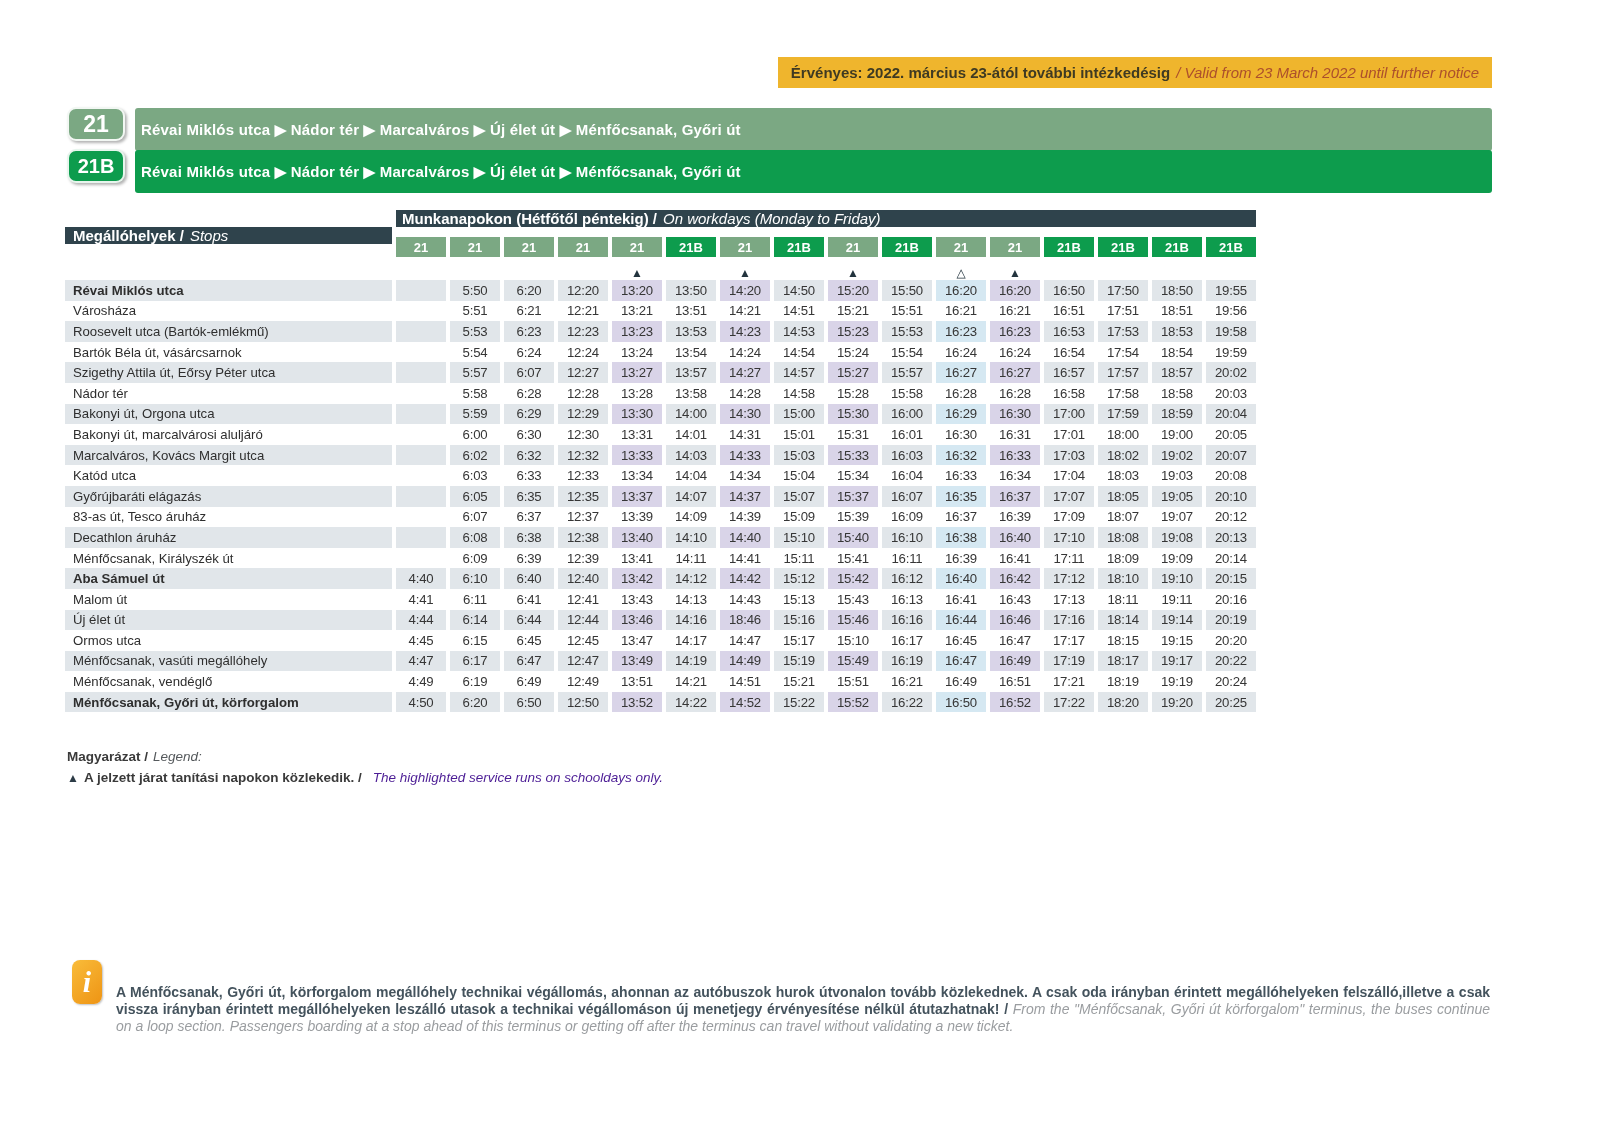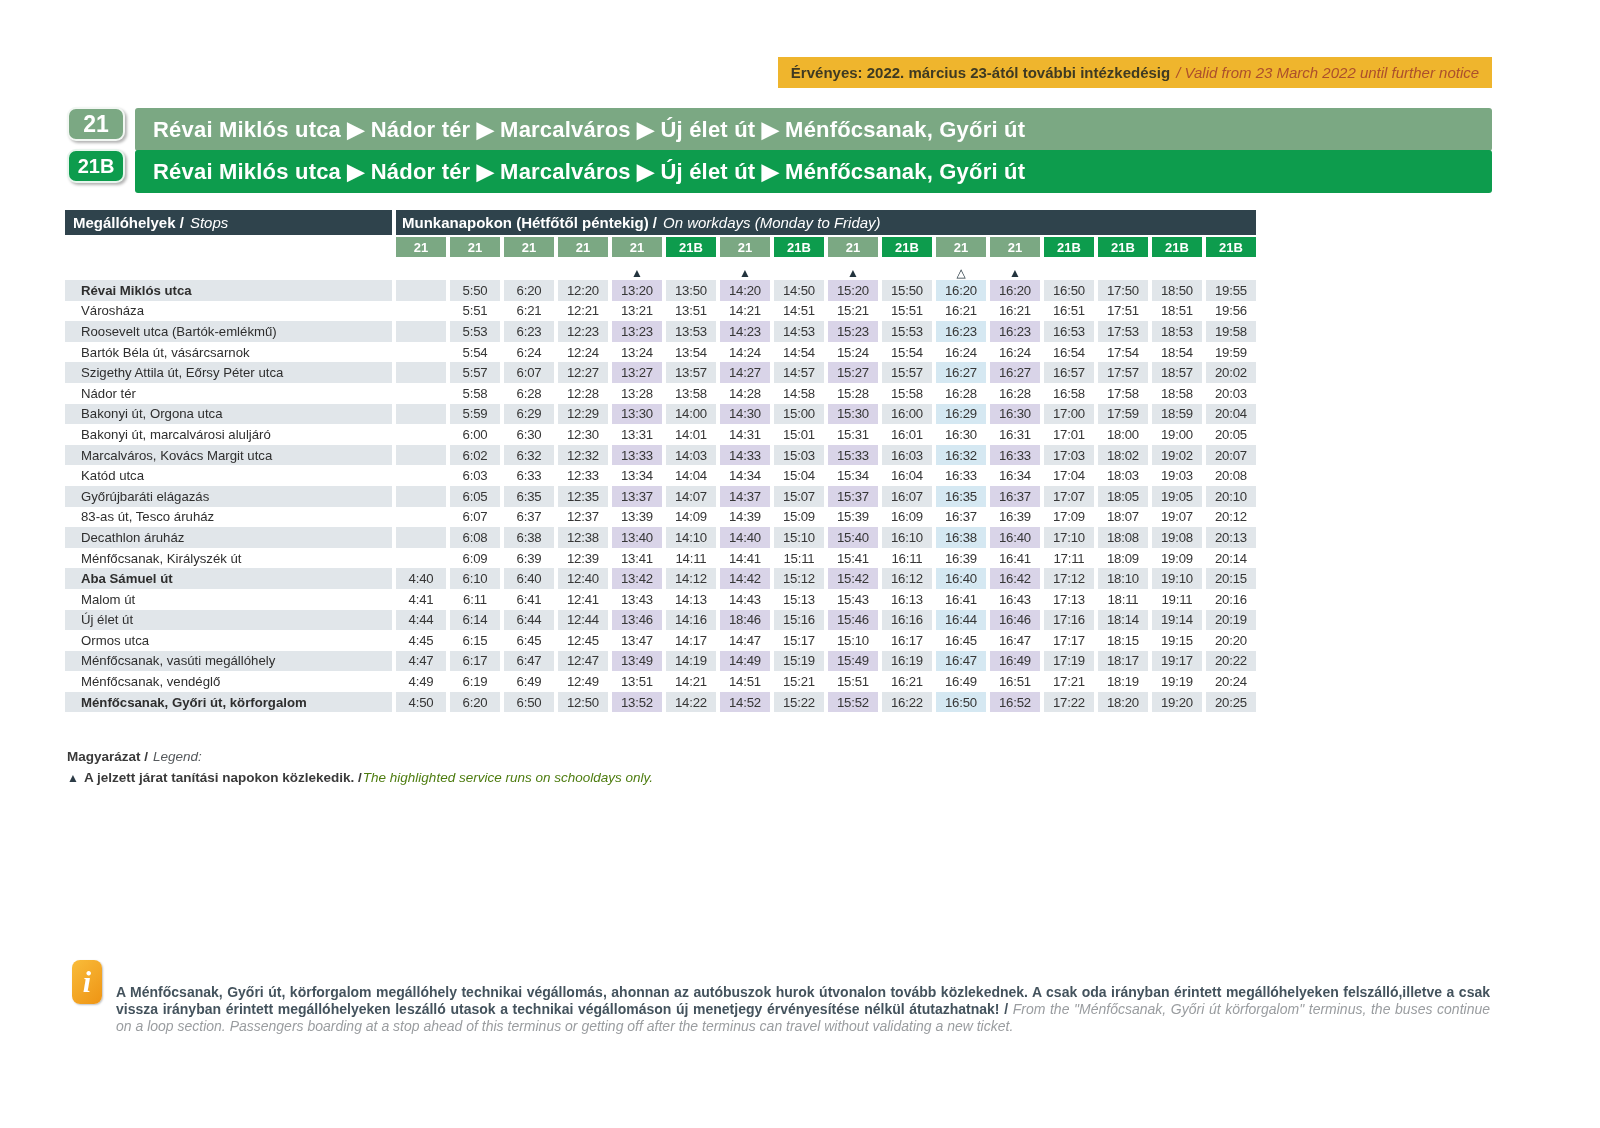--- a/index.html
+++ b/index.html
@@ -22,22 +22,22 @@
   .badge{
     position:absolute;left:67px;top:0;width:58px;height:34px;border-radius:9px;
     display:flex;align-items:center;justify-content:center;color:#fff;font-weight:bold;
     border:2px solid rgba(255,255,255,.9);box-sizing:border-box;
     box-shadow:2px 2px 3px rgba(0,0,0,.3);
   }
   .badge.b21{background:var(--c21);font-size:23px;}
   .badge.b21B{background:var(--c21B);font-size:20px;}
   .bar{
     position:absolute;left:135px;right:108px;top:1px;height:43px;border-radius:3px;
-    display:flex;align-items:center;color:#fff;font-weight:bold;font-size:22px;
-    padding-left:18px;box-sizing:border-box;letter-spacing:.2px;
+    display:flex;align-items:center;color:#fff;font-weight:bold;font-size:15px;
+    padding-left:6px;box-sizing:border-box;letter-spacing:.2px;
   }
   .bar.b21{background:var(--c21);}
   .bar.b21B{background:var(--c21B);}
   
   .tt{position:absolute;left:65px;top:210px;}
   .grid-row{display:grid;grid-template-columns:327px repeat(16,50px);column-gap:4px;}
   .tt-head{height:25px;margin-bottom:2px;}
   .hcell{
     background:var(--header);color:#fff;font-weight:bold;font-size:15px;
     display:flex;align-items:center;white-space:nowrap;
@@ -50,41 +50,41 @@
     color:#fff;font-weight:bold;font-size:13px;height:20px;
     display:flex;align-items:center;justify-content:center;
   }
   .rcell.r21{background:var(--c21);}
   .rcell.r21B{background:var(--c21B);}
   .tt-markers{height:20px;}
   .mcell{display:flex;align-items:flex-end;justify-content:center;font-size:12px;
     line-height:14px;color:#22333d;}
   .data-row{height:20.6px;}
   .scell{
-    font-size:13.2px;display:flex;align-items:center;padding-left:16px;white-space:nowrap;
+    font-size:13.2px;display:flex;align-items:center;padding-left:8px;white-space:nowrap;
     color:#2e2e2e;
   }
   .scell.bold{font-weight:bold;}
   .tcell{
     font-size:13.2px;display:flex;align-items:center;justify-content:center;
     color:#363636;letter-spacing:-.2px;
   }
   .data-row.shaded .scell,
   .data-row.shaded .tcell{background:var(--stripe);}
   .data-row.shaded .tcell.hl-school{background:var(--schoolHL);}
   .data-row.shaded .tcell.hl-holiday{background:var(--holidayHL);}
   
   .legend{position:absolute;left:67px;top:746px;font-size:13.5px;line-height:21px;}
   .legend .title b{color:#3a3a3a;}
   .legend .title i{color:#55595c;font-weight:normal;margin-left:5px;}
   .legend-item .sym{display:inline-block;width:17px;font-size:12px;}
   .legend-item .sym.school{color:#2c3b46;}
   .legend-item .sym.holiday{color:#6fb0c9;}
   .legend-item b{color:#3a3a3a;}
-  .legend-item i{color:#4d7c0f;margin-left:1px;}
+  .legend-item i{color:#4c1d95;margin-left:11px;}
   
   .info{position:absolute;left:72px;right:110px;top:956px;}
   .info-icon{
     position:absolute;left:0;top:4px;width:30px;height:44px;border-radius:8px;
     background:linear-gradient(135deg,#f9bc3a,#ee9414);
     display:flex;align-items:center;justify-content:center;
     color:#fff;font-family:"Liberation Serif",serif;font-style:italic;font-weight:bold;
     font-size:30px;box-shadow:1px 1px 2px rgba(0,0,0,.25);
   }
   .info-text{margin-left:44px;font-size:14px;line-height:16.8px;text-align:justify;margin-top:28px;}
@@ -104,27 +104,27 @@
   <div class="bar b21">Révai Miklós utca ▶ Nádor tér ▶ Marcalváros ▶ Új élet út ▶ Ménfőcsanak, Győri út</div>
 </div>
 
 <div class="route-row r2">
   <div class="badge b21B">21B</div>
   <div class="bar b21B">Révai Miklós utca ▶ Nádor tér ▶ Marcalváros ▶ Új élet út ▶ Ménfőcsanak, Győri út</div>
 </div>
 
 <div class="tt">
   <div class="grid-row tt-head">
+    <div class="hcell right">
+      <span>Munkanapokon (Hétfőtől péntekig) /</span>
+      <i>On workdays (Monday to Friday)</i>
+    </div>
     <div class="hcell left">
       <span>Megállóhelyek /</span>
       <i>Stops</i>
-    </div>
-    <div class="hcell right">
-      <span>Munkanapokon (Hétfőtől péntekig) /</span>
-      <i>On workdays (Monday to Friday)</i>
     </div>
   </div>
   <div class="grid-row tt-routes" id="routeCells">
       <div class="rcell r21" style="grid-column: 2;">21</div>
       <div class="rcell r21" style="grid-column: 3;">21</div>
       <div class="rcell r21" style="grid-column: 4;">21</div>
       <div class="rcell r21" style="grid-column: 5;">21</div>
       <div class="rcell r21" style="grid-column: 6;">21</div>
       <div class="rcell r21B" style="grid-column: 7;">21B</div>
       <div class="rcell r21" style="grid-column: 8;">21</div>

